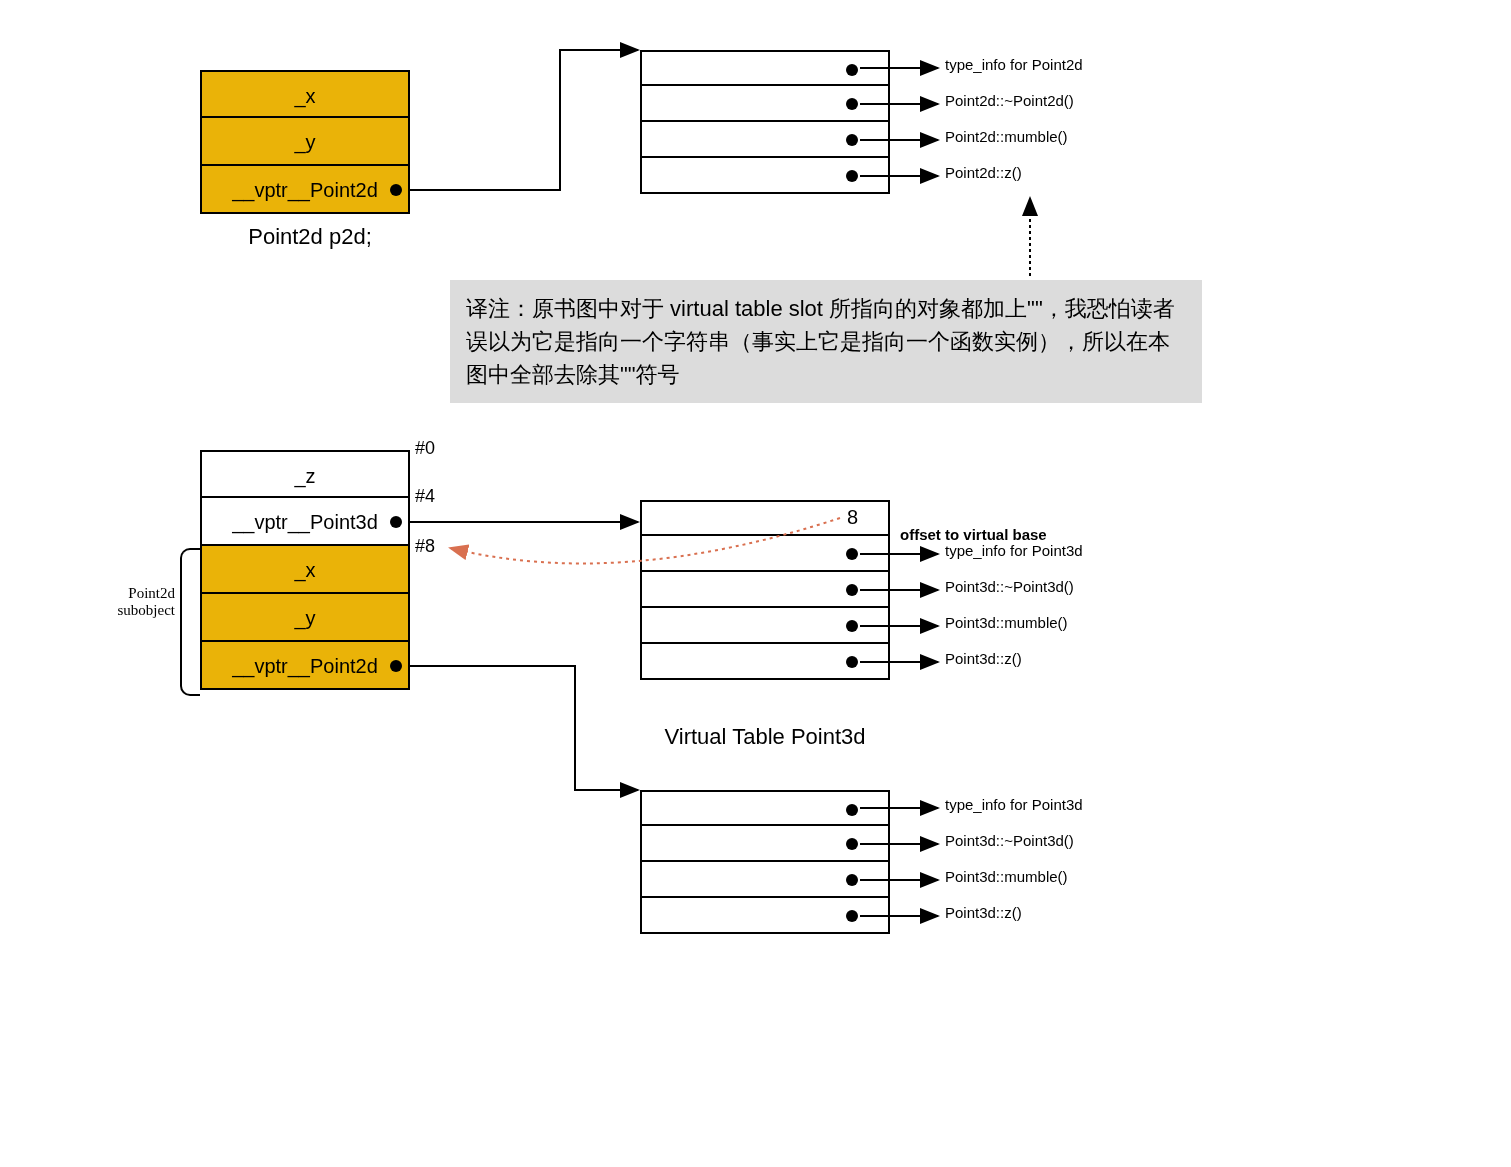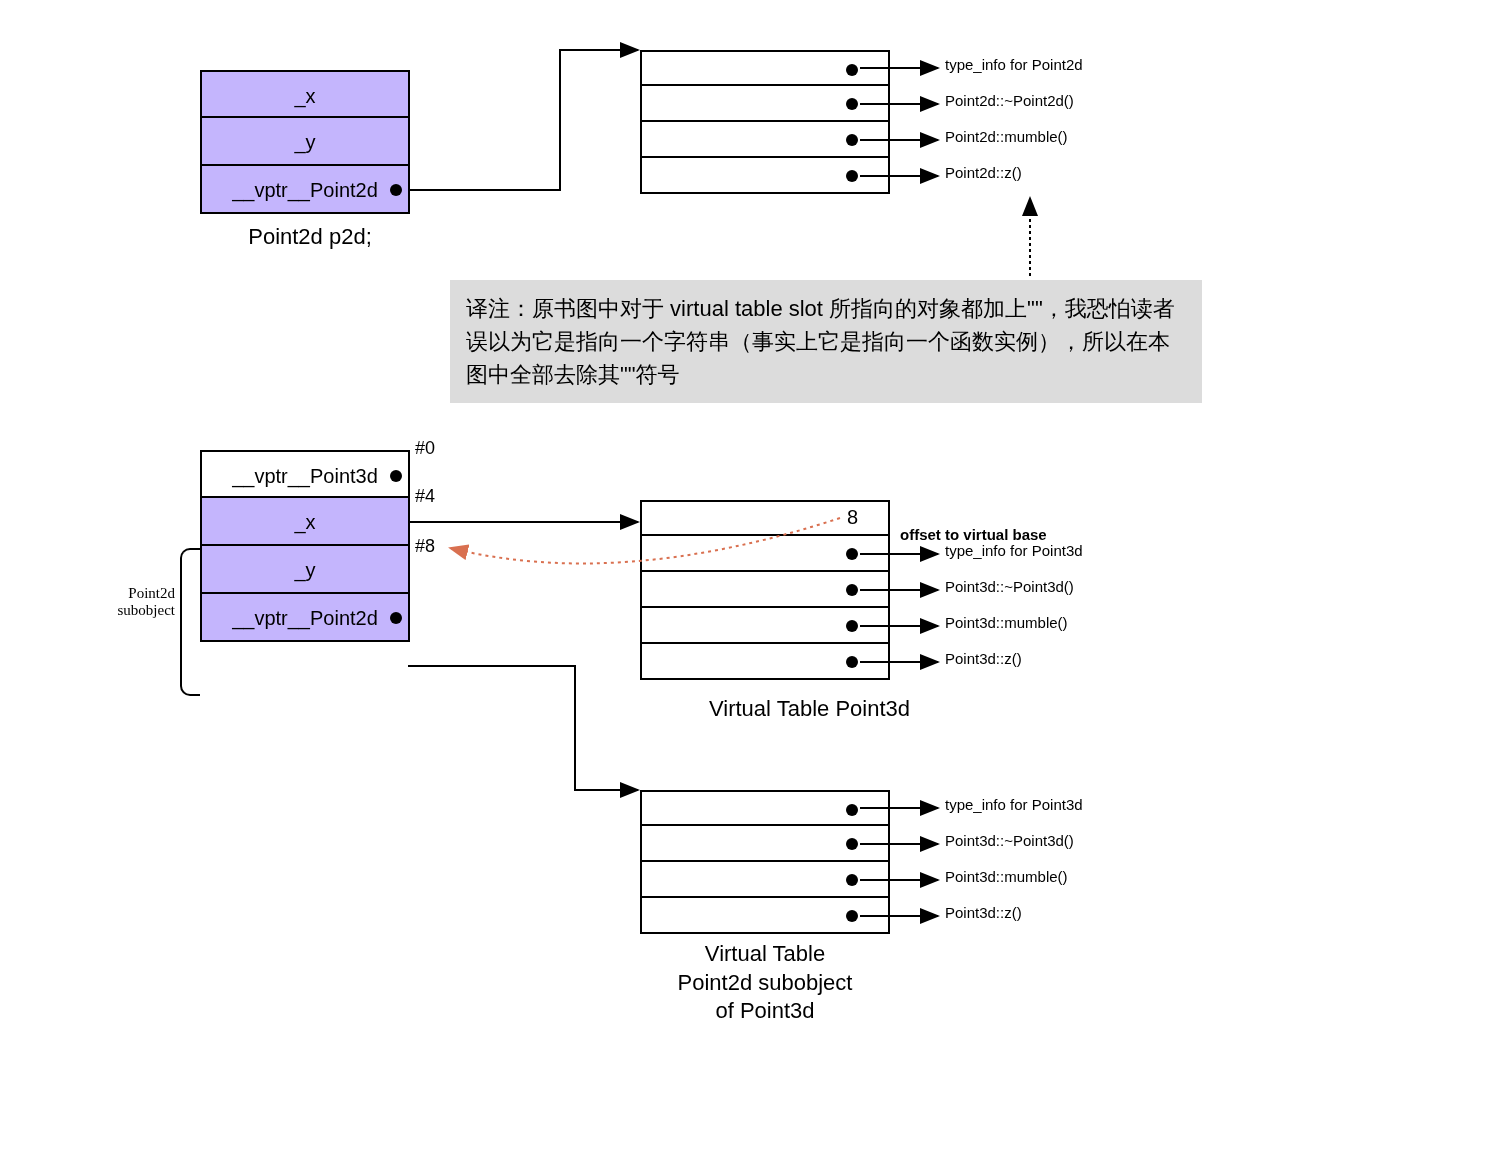--- a/index.html
+++ b/index.html
@@ -24,21 +24,21 @@
       font-size: 20px;
       height: 48px;
       line-height: 48px;
       box-sizing: border-box;
       position: relative;
     }
     .box-row:first-child {
       border-top: 2px solid black;
     }
     .box-row.purple {
-      background: #c4b5fd;
+      background: #eab308;
     }
     .vtable {
       position: absolute;
     }
     .vtable-row {
       border: 2px solid black;
       border-top: none;
       height: 36px;
       position: relative;
       box-sizing: border-box;
@@ -119,20 +119,21 @@
   <div class="label" style="left:925px; top:36px;">type_info for Point2d</div>
   <div class="label" style="left:925px; top:72px;">Point2d::~Point2d()</div>
   <div class="label" style="left:925px; top:108px;">Point2d::mumble()</div>
   <div class="label" style="left:925px; top:144px;">Point2d::z()</div>
 
   <div class="note-box" style="left:430px; top:260px; width:720px;">
     <span>译注：原书图中对于 virtual table slot 所指向的对象都加上""，我恐怕读者误以为它是指向一个字符串（事实上它是指向一个函数实例），所以在本图中全部去除其""符号</span>
   </div>
 
   <div class="box-group" style="left:180px; top:430px; width:210px;">
+    <div class="box-row">_z</div>
     <div class="box-row">
       <span>__vptr__Point3d</span>
       <span class="dot" style="right:6px; top:18px;"></span>
     </div>
     <div class="box-row purple">_x</div>
     <div class="box-row purple">_y</div>
     <div class="box-row purple">
       <span>__vptr__Point2d</span>
       <span class="dot" style="right:6px; top:18px;"></span>
     </div>
@@ -155,44 +156,41 @@
     <div class="vtable-row">
         <span class="dot" style="right:30px; top:12px;"></span>
       </div>
     <div class="vtable-row">
         <span class="dot" style="right:30px; top:12px;"></span>
       </div>
     <div class="vtable-row">
         <span class="dot" style="right:30px; top:12px;"></span>
       </div>
   </div>
-  <div class="caption" style="left:600px; top:676px; width:290px;text-align:right;">Virtual Table Point3d</div>
+  <div class="caption" style="left:600px; top:704px; width:290px;">Virtual Table Point3d</div>
   <div class="label" style="left:880px; top:506px;font-weight:bold;">offset to virtual base</div>
   <div class="label" style="left:925px; top:522px;">type_info for Point3d</div>
   <div class="label" style="left:925px; top:558px;">Point3d::~Point3d()</div>
   <div class="label" style="left:925px; top:594px;">Point3d::mumble()</div>
   <div class="label" style="left:925px; top:630px;">Point3d::z()</div>
 
   <div class="vtable" style="left:620px; top:770px; width:250px;">
     <div class="vtable-row">
         <span class="dot" style="right:30px; top:12px;"></span>
       </div>
     <div class="vtable-row">
         <span class="dot" style="right:30px; top:12px;"></span>
       </div>
     <div class="vtable-row">
         <span class="dot" style="right:30px; top:12px;"></span>
       </div>
     <div class="vtable-row">
         <span class="dot" style="right:30px; top:12px;"></span>
       </div>
   </div>
-  <div class="caption" style="left:600px; top:920px; width:290px; white-space:pre-line; line-height:1.3;">Virtual Table
-Point2d subobject
-of Point3d</div>
   <div class="label" style="left:925px; top:776px;">type_info for Point3d</div>
   <div class="label" style="left:925px; top:812px;">Point3d::~Point3d()</div>
   <div class="label" style="left:925px; top:848px;">Point3d::mumble()</div>
   <div class="label" style="left:925px; top:884px;">Point3d::z()</div>
 
   <svg class="arrows" width="1511" height="1167">
     <defs>
       <marker id="arrowhead" markerWidth="10" markerHeight="8" refX="9" refY="4" orient="auto">
         <polygon points="0 0, 10 4, 0 8" fill="black"></polygon>
       </marker>

